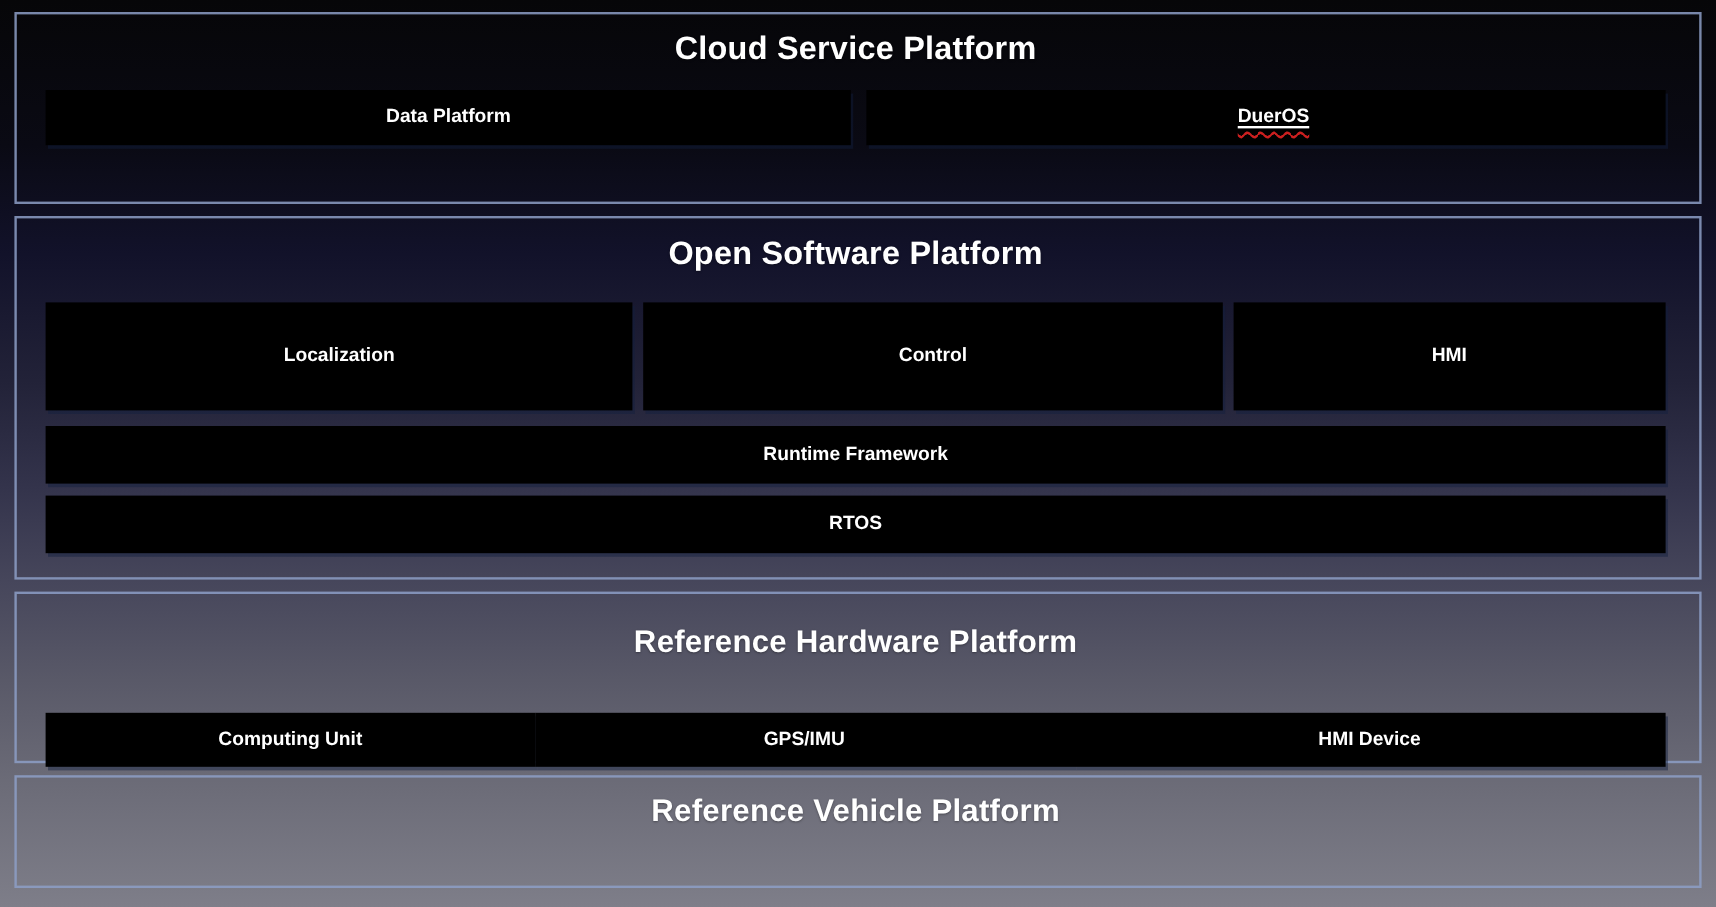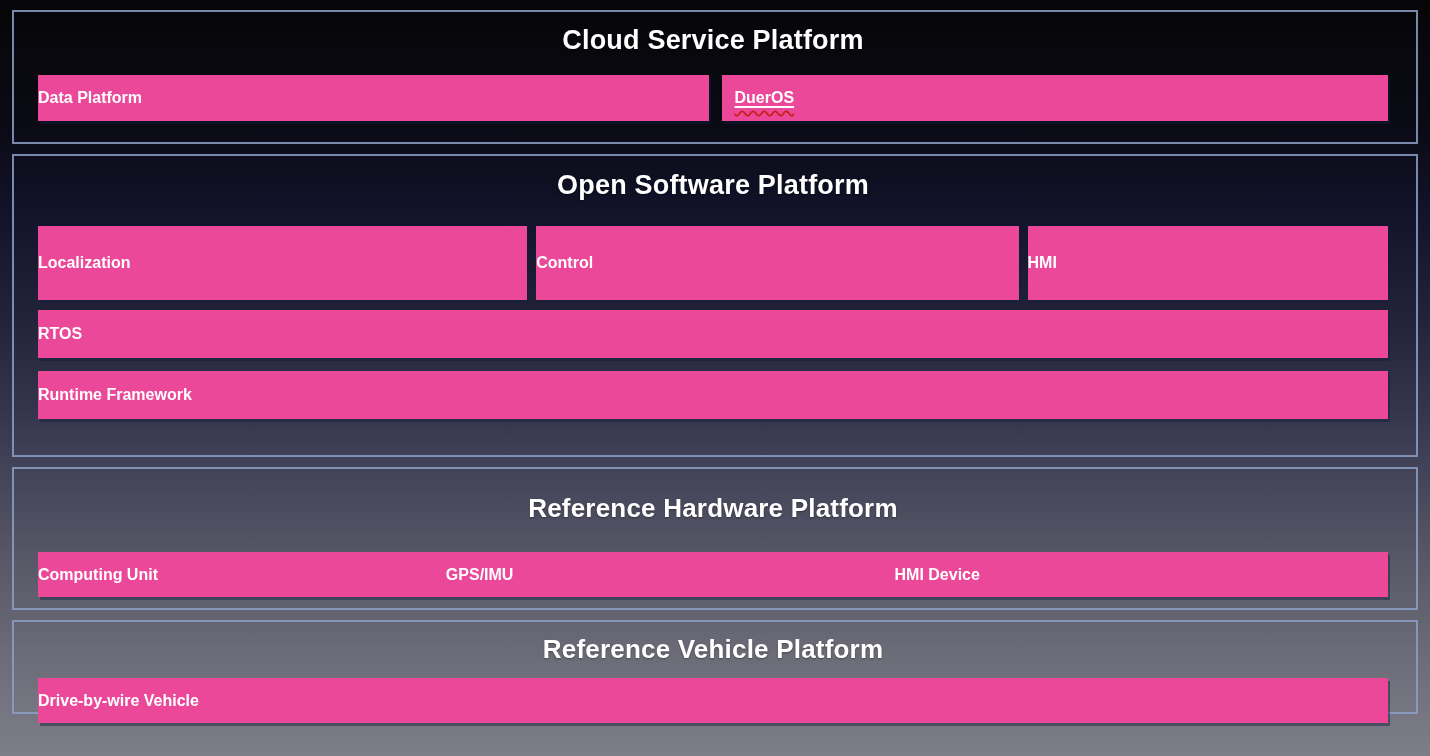--- a/index.html
+++ b/index.html
@@ -24,50 +24,50 @@
   .section-title {
     color: #ffffff;
     font-weight: bold;
     font-size: 27px;
     text-align: center;
     letter-spacing: 0.2px;
     text-shadow: 0 1px 2px rgba(0,0,0,0.35);
   }
   .row { display: flex; }
   .box {
-    background: #ec4899;
+    background: #000000;
     color: #ffffff;
     font-weight: bold;
     font-size: 16px;
-    display: flex; align-items: center; 
+    display: flex; align-items: center; justify-content: center;
     box-shadow: 2px 3px 0 rgba(18, 30, 62, 0.45);
     text-align: center;
   }
   
-  .sec-cloud { height: 134px; }
+  .sec-cloud { height: 160px; }
   .sec-cloud .section-title { margin-top: 13px; }
   .sec-cloud .row { margin-top: 19px; gap: 13px; }
   .sec-cloud .box { height: 46px; }
   .sec-cloud .box:nth-child(1) { flex: 674 1 0; }
   .sec-cloud .box:nth-child(2) { flex: 668 1 0; }
   
   .sec-software { height: 303px; }
   .sec-software .section-title { margin-top: 14px; }
   .sec-software .row-modules { margin-top: 25px; gap: 9px; }
-  .sec-software .row-modules .box { height: 74px; }
+  .sec-software .row-modules .box { height: 90px; }
   .sec-software .row-modules .box:nth-child(1) { flex: 490 1 0; }
   .sec-software .row-modules .box:nth-child(2) { flex: 483 1 0; }
   .sec-software .row-modules .box:nth-child(3) { flex: 361 1 0; }
   .sec-software .row-runtime { margin-top: 13px; }
   .sec-software .row-rtos { margin-top: 10px; }
   .sec-software .row-runtime .box, .sec-software .row-rtos .box { height: 48px; flex: 1 1 0; }
   
   .sec-hardware { height: 143px; }
   .sec-hardware .section-title { margin-top: 24px; font-size: 26px; }
-  .sec-hardware .row { margin-top: 28px; }
+  .sec-hardware .row { margin-top: 44px; }
   .sec-hardware .box { height: 45px; }
   .sec-hardware .box:nth-child(1) { flex: 400 1 0; }
   .sec-hardware .box:nth-child(2) { flex: 440 1 0; }
   .sec-hardware .box:nth-child(3) { flex: 484 1 0; }
   
   .sec-vehicle { height: 94px; }
   .sec-vehicle .section-title { margin-top: 12px; font-size: 26px; }
   .sec-vehicle .row { margin-top: 13px; }
   .sec-vehicle .box { height: 45px; flex: 1 1 0; }
   
@@ -106,28 +106,28 @@
       <div class="box">
         <span>Localization</span>
       </div>
       <div class="box">
         <span>Control</span>
       </div>
       <div class="box">
         <span>HMI</span>
       </div>
     </div>
+    <div class="row row-runtime">
+      <div class="box">
+        <span>Runtime Framework</span>
+      </div>
+    </div>
     <div class="row row-rtos">
       <div class="box">
         <span>RTOS</span>
-      </div>
-    </div>
-    <div class="row row-runtime">
-      <div class="box">
-        <span>Runtime Framework</span>
       </div>
     </div>
   </div>
 
   <div class="section sec-hardware">
     <div class="section-title">Reference Hardware Platform</div>
     <div class="row">
       <div class="box">
         <span>Computing Unit</span>
       </div>
@@ -135,20 +135,15 @@
         <span>GPS/IMU</span>
       </div>
       <div class="box">
         <span>HMI Device</span>
       </div>
     </div>
   </div>
 
   <div class="section sec-vehicle">
     <div class="section-title">Reference Vehicle Platform</div>
-    <div class="row">
-      <div class="box">
-        <span>Drive-by-wire Vehicle</span>
-      </div>
-    </div>
   </div>
 
 </div>
 
 </body></html>

